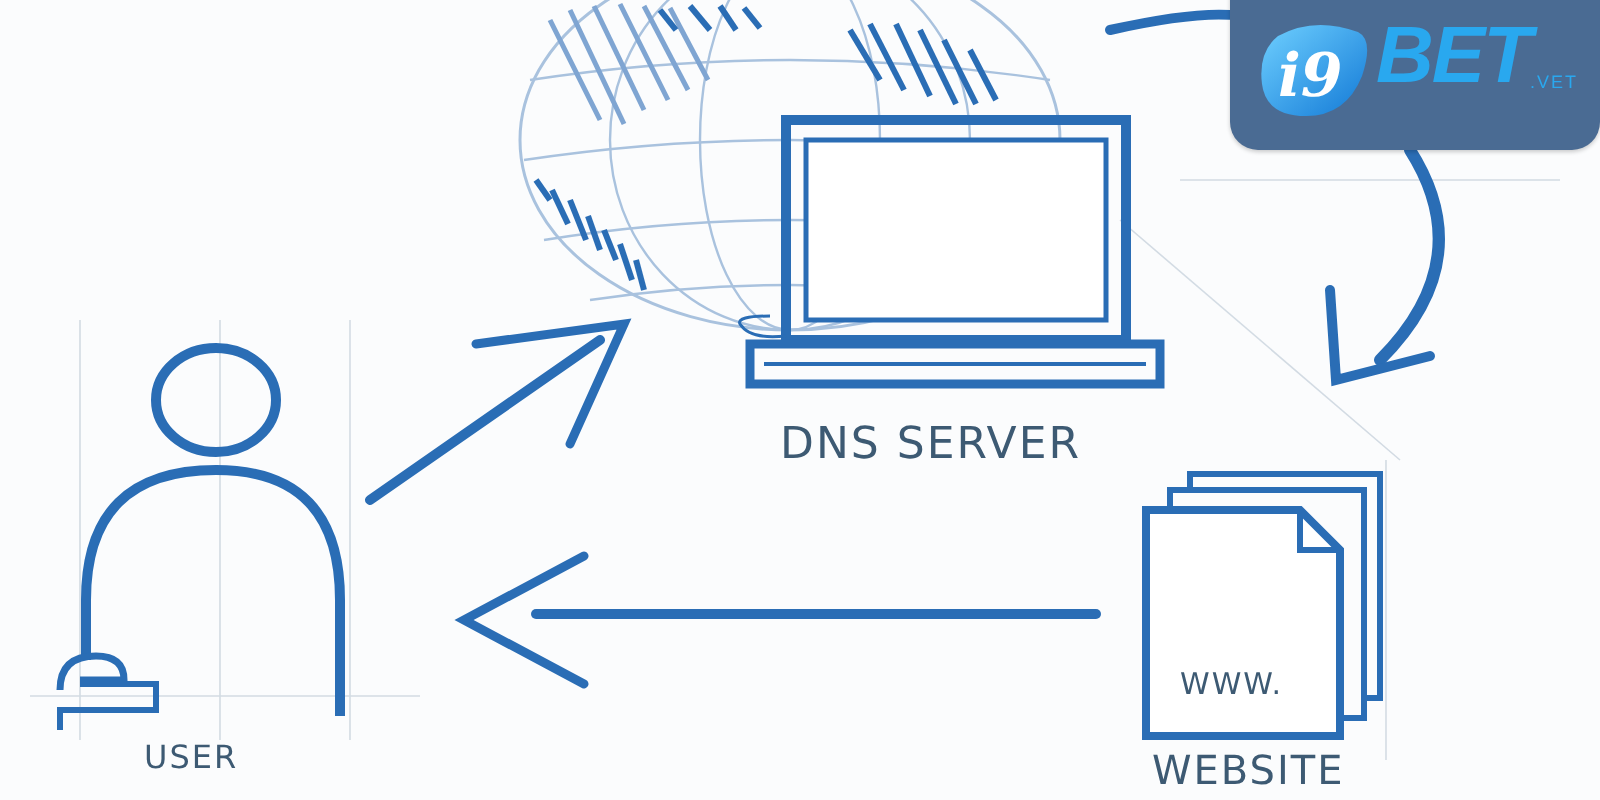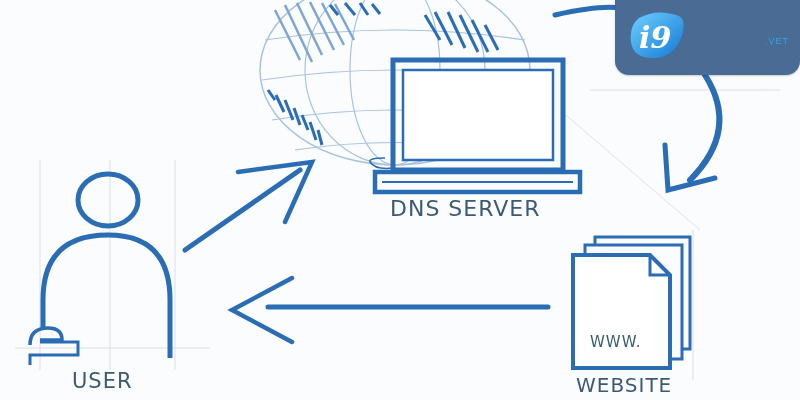--- a/index.html
+++ b/index.html
@@ -1,20 +1,20 @@
 <!DOCTYPE html>
 <html><head>
 <meta charset="utf-8">
 <style>
   html, body { margin: 0; padding: 0; }
   body { width: 800px; height: 400px; overflow: hidden; background: #fbfcfd; position: relative; font-family: "DejaVu Sans", sans-serif; }
   .canvas { position: absolute; left: 0; top: 0; width: 800px; height: 400px; }
   .label { position: absolute; color: #3d5a73; font-family: "DejaVu Sans", sans-serif; letter-spacing: 1px; }
-  .lbl-dns { left: 390px; top: 196px; font-size: 22px; }
-  .lbl-user { left: 72px; top: 369px; font-size: 21px; }
+  .lbl-dns { left: 390px; top: 210px; font-size: 22px; }
+  .lbl-user { left: 72px; top: 369px; font-size: 16px; }
   .lbl-website { left: 576px; top: 373px; font-size: 20px; }
   .lbl-www { left: 590px; top: 333px; font-size: 15px; }
   .logo { position: absolute; left: 615px; top: -8px; width: 185px; height: 83px; background: #4a6b93; border-radius: 0 0 14px 14px; box-shadow: 0 1px 2px rgba(0,0,0,.2); }
   .logo-badge { position: absolute; left: 14px; top: 18px; width: 56px; height: 50px; }
   .logo-text { position: absolute; left: 73px; top: 14px; font-size: 40px; font-weight: bold; font-style: italic; color: #29a8ef; font-family: "Liberation Sans", sans-serif; letter-spacing: -1px; }
   .logo-sub { position: absolute; left: 150px; top: 44px; font-size: 9px; color: #29a8ef; font-family: "Liberation Sans", sans-serif; letter-spacing: 1px; }
 </style>
 </head>
 <body>
 
@@ -115,14 +115,15 @@
   <svg class="logo-badge" viewBox="0 0 56 50">
     <defs>
       <linearGradient id="bg1" x1="0" y1="0" x2="1" y2="1">
         <stop offset="0" stop-color="#6fd0ff"></stop>
         <stop offset="1" stop-color="#1279d6"></stop>
       </linearGradient>
     </defs>
     <path d="M10 8 Q28 -2 50 6 Q58 10 52 28 Q44 48 24 48 Q4 48 2 32 Q0 16 10 8 Z" fill="url(#bg1)"></path>
     <text x="10" y="38" font-size="30" font-style="italic" font-weight="bold" fill="#ffffff" font-family="DejaVu Serif, serif">i9</text>
   </svg>
+  <div class="logo-text">BET</div>
   <div class="logo-sub">.VET</div>
 </div>
 
 </body></html>

